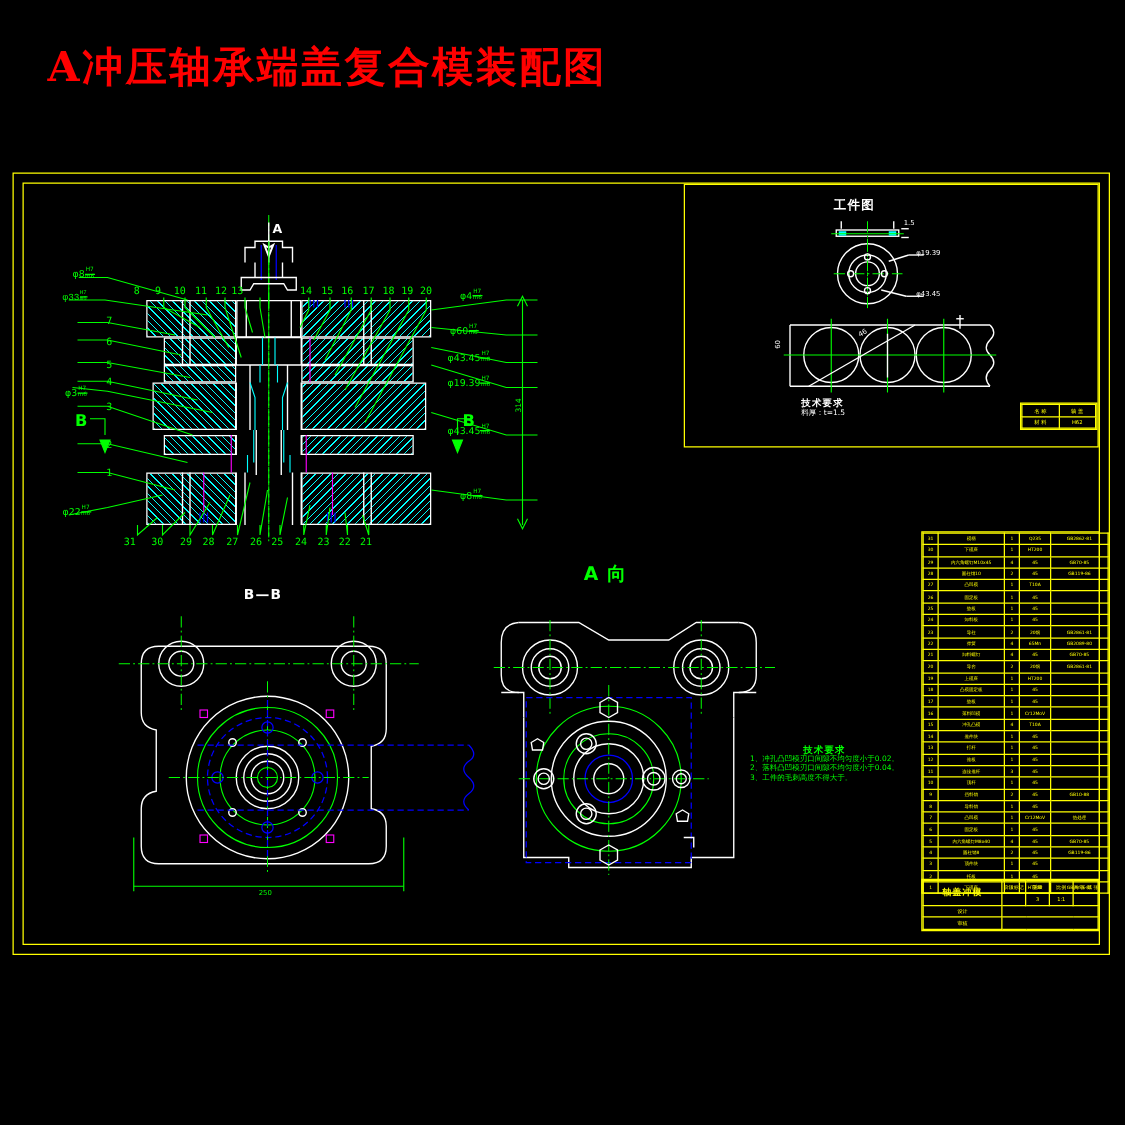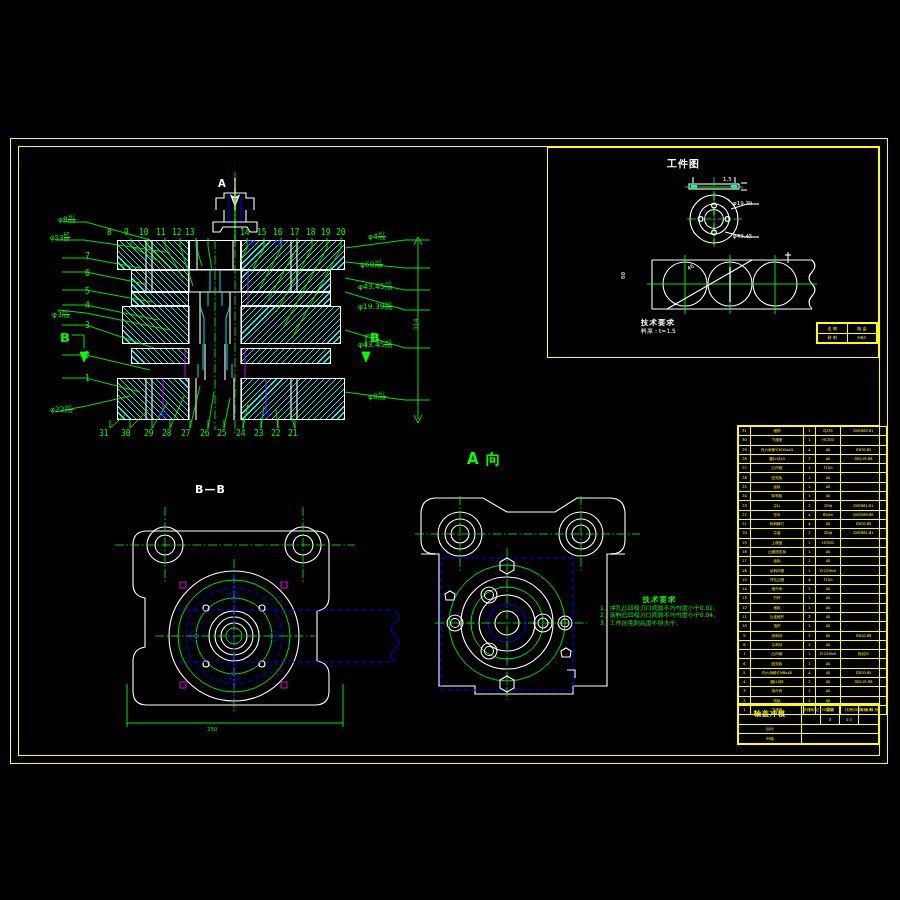--- a/index.html
+++ b/index.html
@@ -1,21 +1,21 @@
 <!DOCTYPE html>
 <html><head>
 <meta charset="utf-8">
 <title>A冲压轴承端盖复合模装配图</title>
 <style>
   html,body{margin:0;padding:0;background:#000;}
   body{width:900px;height:900px;overflow:hidden;
        font-family:"DejaVu Sans","Liberation Sans",sans-serif;}
   #root{position:relative;width:900px;height:900px;background:#000;}
 
-  .abs{position:absolute;padding-left:20px;}
+  .abs{position:absolute;}
 
   
   #main-title{
     position:absolute;left:38px;top:32px;
     font-family:"DejaVu Serif","Liberation Serif",serif;
     font-weight:bold;font-size:33px;letter-spacing:2px;
     color:#ff0000;white-space:nowrap;
   }
 
   
@@ -96,20 +96,21 @@
 
   .tech-note{position:absolute;color:#00ff00;font-size:6px;line-height:7.5px;white-space:nowrap;}
   .tech-head{font-weight:bold;font-size:7.5px;letter-spacing:1px;}
   .tech-note-w{position:absolute;color:#ffffff;font-size:6px;line-height:7.5px;white-space:nowrap;}
 </style>
 </head>
 <body>
 
 <div id="root">
 
+  <div id="main-title">A冲压轴承端盖复合模装配图</div>
 
   <div class="frame-outer"></div>
   <div class="frame-inner"></div>
   <div class="panel-workpiece"></div>
 
   <div class="abs" style="left:0;top:0;width:560px;height:460px;">
 
     <svg width="560" height="460" viewBox="0 0 560 460">
 
       <line class="gc" x1="215" y1="172" x2="215" y2="435"></line>
@@ -403,21 +404,21 @@
         <td>轴 盖</td>
       </tr>
       <tr>
         <td>材 料</td>
         <td>H62</td>
       </tr>
     </tbody>
       </table>
   </div>
 
-  <div class="abs" style="left:95px;top:479px;width:310px;height:265px;">
+  <div class="abs" style="left:95px;top:465px;width:310px;height:265px;">
     <div class="viewlabel-w" style="left:100px;top:4px;">B—B</div>
 
     <svg width="310" height="265" viewBox="0 0 310 265">
 
       <path class="w" d="M32 52 q-14 0 -14 14 L18 105 q0 12 12 14 L30 168 q-12 2 -12 14 L18 212 q0 14 14 14
                          L200 226 q14 0 14 -14 L214 196 q0 -12 -12 -14 L202 132 q12 -2 12 -14 L214 66 q0 -14 -14 -14 Z" transform="translate(0,0)"></path>
 
       <path class="w" d="M20 60 q0 -22 22 -22 L188 38 q22 0 22 22 L210 108 L196 108 L196 200 L210 200 L210 212
                          q0 14 -14 14 L36 226 q-14 0 -14 -14 L22 200 L36 200 L36 108 L20 108 Z" opacity="0"></path>
 

